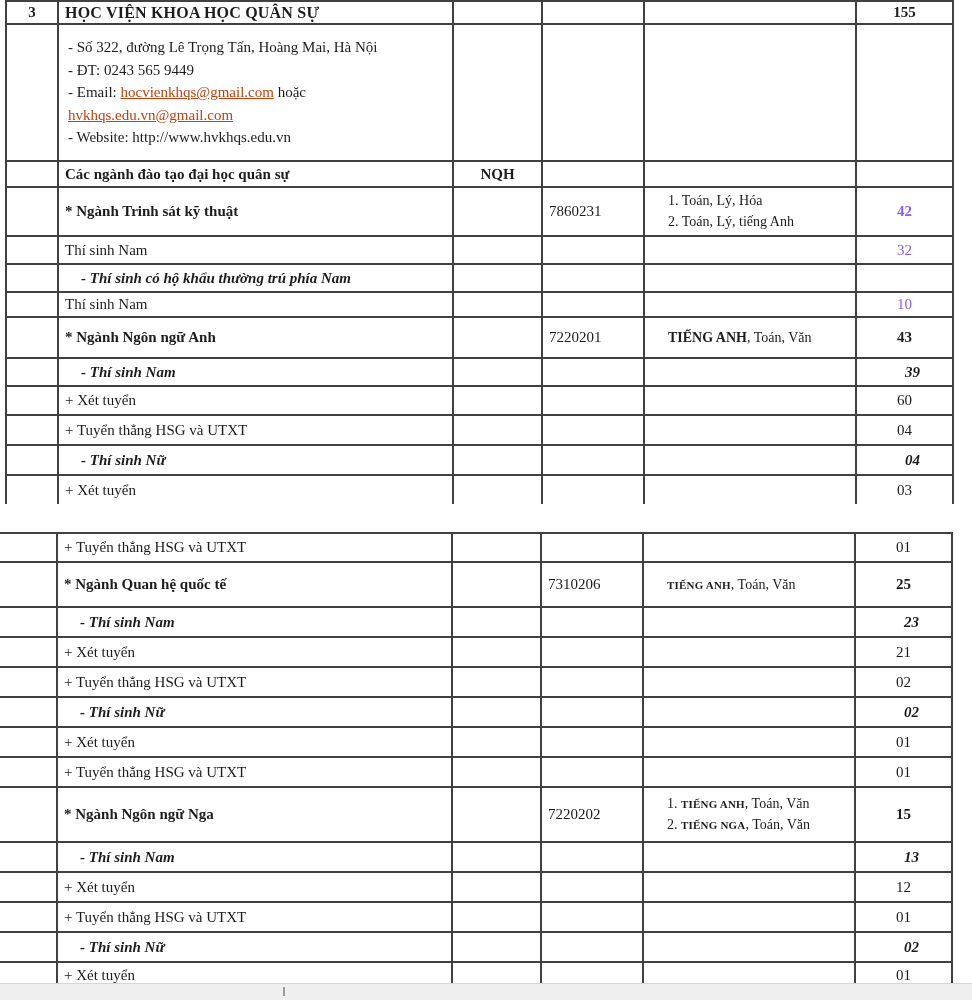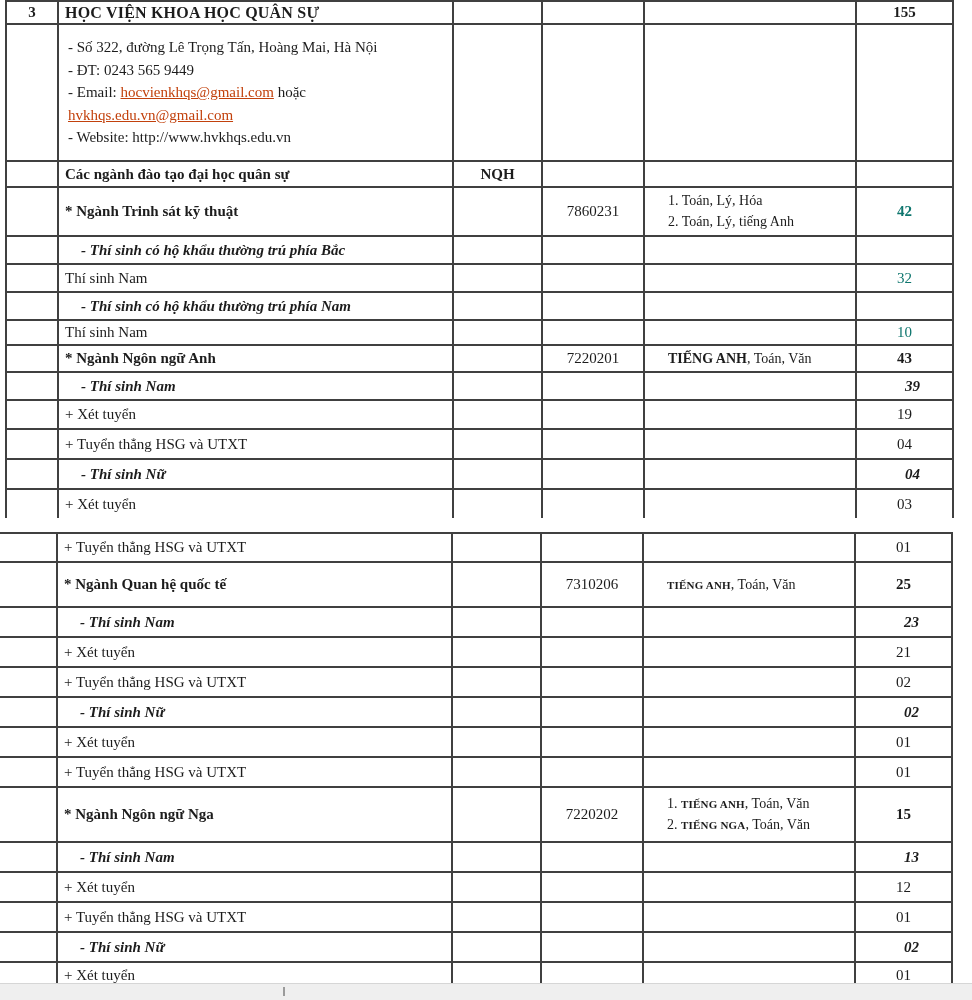--- a/index.html
+++ b/index.html
@@ -15,26 +15,26 @@
   
   #t1 { left:5px; top:0; width:947px; }
   
   #t2 { left:0;  top:532px; width:952px; }
   #t2 td.first { border-left:none; }
   #t1 tr.no-bottom td { border-bottom:none; }
 
   td.c-stt  { text-align:center; font-weight:bold; }
   td.c-name { }
   td.c-num  { text-align:center; }
-  td.c-code { text-align:center; }
+  td.c-code { }
   td.c-subj { padding-left:23px; font-size:14px; }
 
   .bold { font-weight:bold; }
   .bi   { font-weight:bold; font-style:italic;padding-left:22px; }
-  .red  { color:#0f766e; }
+  .red  { color:#8b5cf6; }
   .hdr-name { font-weight:bold; font-size:16px; letter-spacing:0.2px; }
   .grp  { font-weight:bold; }
 
   .contact-cell { line-height:1.5; padding:5px 6px 5px 9px; white-space:normal; }
   .contact-line { white-space:nowrap; }
   a.maillink { color:#c2410c; text-decoration:underline; }
 
   .subj-line { line-height:1.45; }
   .lang1 { font-weight:bold; font-size:14px; }
   .lang2 { font-weight:bold; font-size:11px; letter-spacing:0.2px; }
@@ -102,51 +102,43 @@
     <td></td>
     <td class="c-code">7860231</td>
     <td class="c-subj">
       <div class="subj-line">1. Toán, Lý, Hóa</div>
       <div class="subj-line">2. Toán, Lý, tiếng Anh</div>
     </td>
     <td class="c-num bold red">42</td>
   </tr>
   <tr style="height:28px">
     <td></td>
-    <td class="c-name bi">- Thí sinh có hộ khẩu thường trú phía Bắc</td>
-    <td></td>
-    <td></td>
-    <td></td>
-    <td></td>
+    <td class="c-name">Thí sinh Nam</td>
+    <td></td>
+    <td></td>
+    <td></td>
+    <td class="c-num red">32</td>
   </tr>
   <tr style="height:28px">
     <td></td>
+    <td class="c-name bi">- Thí sinh có hộ khẩu thường trú phía Nam</td>
+    <td></td>
+    <td></td>
+    <td></td>
+    <td></td>
+  </tr>
+  <tr style="height:25px">
+    <td></td>
     <td class="c-name">Thí sinh Nam</td>
     <td></td>
     <td></td>
     <td></td>
-    <td class="c-num red">32</td>
-  </tr>
-  <tr style="height:28px">
-    <td></td>
-    <td class="c-name bi">- Thí sinh có hộ khẩu thường trú phía Nam</td>
-    <td></td>
-    <td></td>
-    <td></td>
-    <td></td>
-  </tr>
-  <tr style="height:25px">
-    <td></td>
-    <td class="c-name">Thí sinh Nam</td>
-    <td></td>
-    <td></td>
-    <td></td>
     <td class="c-num red">10</td>
   </tr>
-  <tr style="height:27px">
+  <tr style="height:41px">
     <td></td>
     <td class="c-name bold">* Ngành Ngôn ngữ Anh</td>
     <td></td>
     <td class="c-code">7220201</td>
     <td class="c-subj"><span class="lang1">TIẾNG ANH</span><span>, Toán, Văn</span></td>
     <td class="c-num bold">43</td>
   </tr>
   <tr style="height:28px">
     <td></td>
     <td class="c-name bi">- Thí sinh Nam</td>
@@ -154,21 +146,21 @@
     <td></td>
     <td></td>
     <td class="c-num bi">39</td>
   </tr>
   <tr style="height:29px">
     <td></td>
     <td class="c-name">+ Xét tuyển</td>
     <td></td>
     <td></td>
     <td></td>
-    <td class="c-num">19</td>
+    <td class="c-num">60</td>
   </tr>
   <tr style="height:30px">
     <td></td>
     <td class="c-name">+ Tuyển thẳng HSG và UTXT</td>
     <td></td>
     <td></td>
     <td></td>
     <td class="c-num">04</td>
   </tr>
   <tr style="height:30px">

